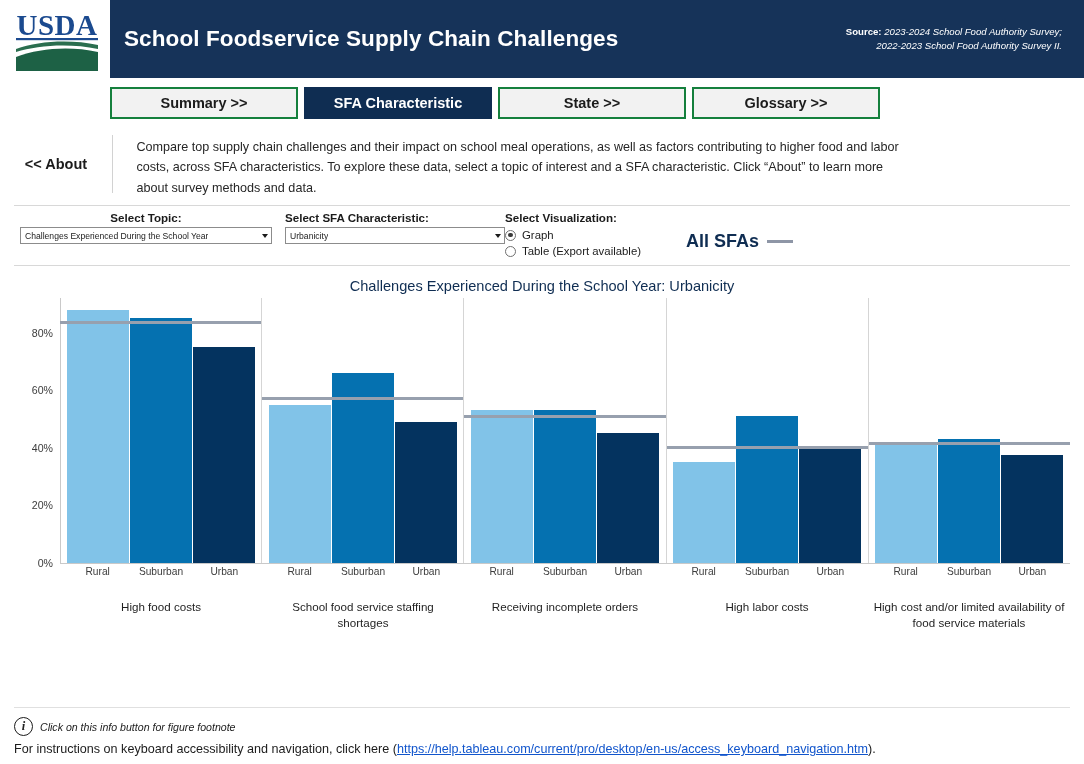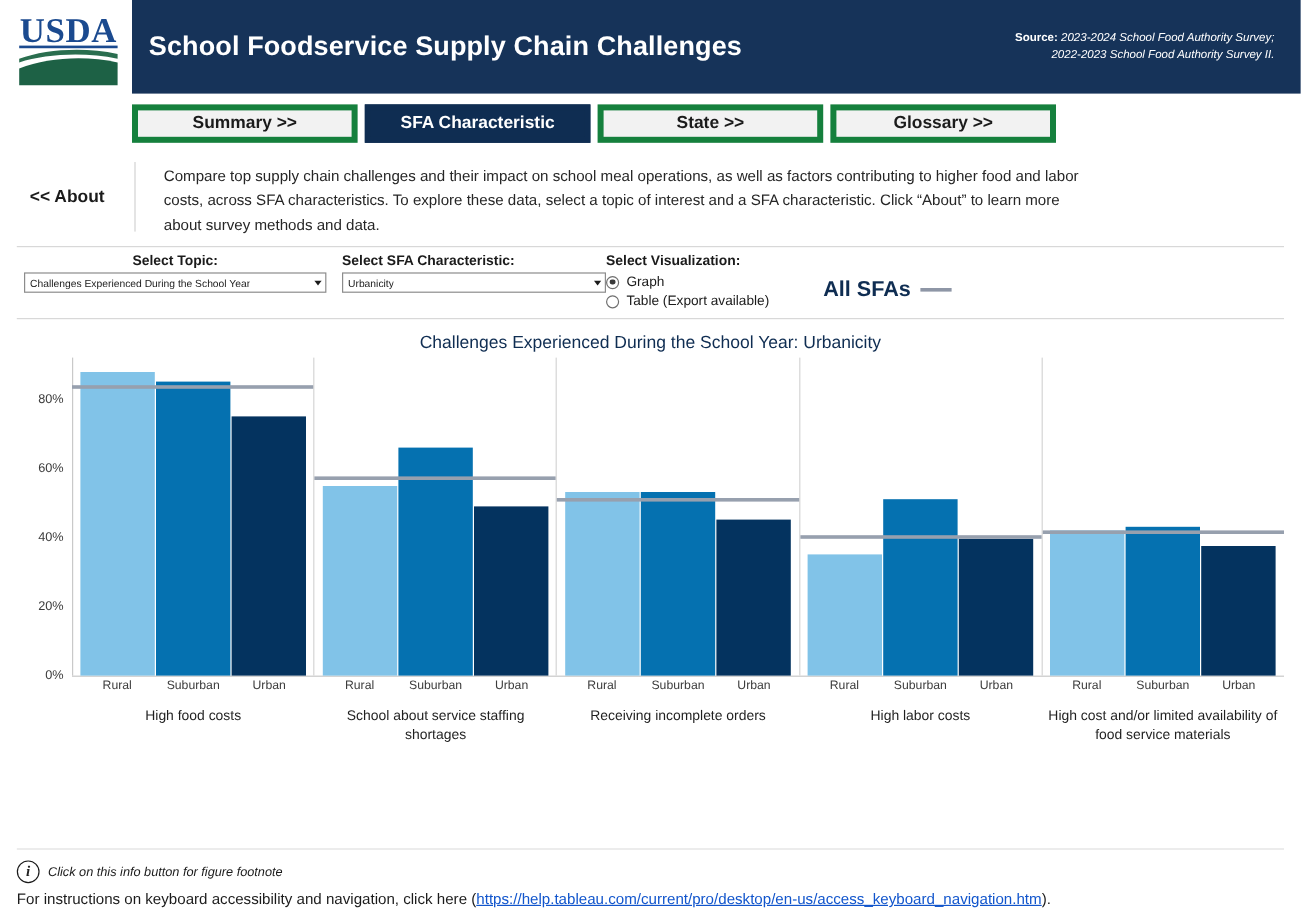--- a/index.html
+++ b/index.html
@@ -44,21 +44,21 @@
   
   #tabs {
     display: flex; gap: 6px;
     padding: 9px 0 0 110px;
     height: 47px;
   }
   .tab {
     width: 188px; height: 32px;
     display: flex; align-items: center; justify-content: center;
     font-size: 14.5px; font-weight: bold;
-    border: 5px solid #15803d;
+    border: 2px solid #15803d;
     background: #f2f2f2; color: #1b1b1b;
     cursor: pointer; user-select: none;
   }
   .tab.active { background: #0f2d52; color: #ffffff; border-color: #0f2d52; }
 
   
   #about-row {
     display: flex; align-items: flex-start;
     padding: 8px 0 0 0; height: 68px;
   }
@@ -164,21 +164,21 @@
   
   #xlabels { position: absolute; left: 46px; top: 268px; right: 2px; display: flex; }
   .xgroup { flex: 1; }
   .xsubs { display: flex; justify-content: space-around; padding: 0 6px; }
   .xsub {
     width: 62px; text-align: center;
     font-size: 10.2px; color: #3c3c3c;
   }
   .xgroup-name {
     text-align: center; font-size: 11.6px; color: #1f1f1f;
-    margin-top: 12px; line-height: 1.35; padding: 0 4px;
+    margin-top: 22px; line-height: 1.35; padding: 0 4px;
   }
 
   
   #footer { position: absolute; left: 0; bottom: 0; width: 100%; padding: 0 14px 8px 14px; }
   #footer-divider { height: 1px; background: #e0e0e0; margin-bottom: 9px; }
   #info-row { display: flex; align-items: center; margin-bottom: 6px; }
   #info-icon {
     width: 19px; height: 19px; border-radius: 50%;
     border: 1.4px solid #1b1b1b;
     display: flex; align-items: center; justify-content: center;
@@ -323,21 +323,21 @@
           <div class="xsub">Urban</div>
         </div>
         <div class="xgroup-name">High food costs</div>
       </div>
       <div class="xgroup">
         <div class="xsubs">
           <div class="xsub">Rural</div>
           <div class="xsub">Suburban</div>
           <div class="xsub">Urban</div>
         </div>
-        <div class="xgroup-name">School about service staffing shortages</div>
+        <div class="xgroup-name">School food service staffing shortages</div>
       </div>
       <div class="xgroup">
         <div class="xsubs">
           <div class="xsub">Rural</div>
           <div class="xsub">Suburban</div>
           <div class="xsub">Urban</div>
         </div>
         <div class="xgroup-name">Receiving incomplete orders</div>
       </div>
       <div class="xgroup">

